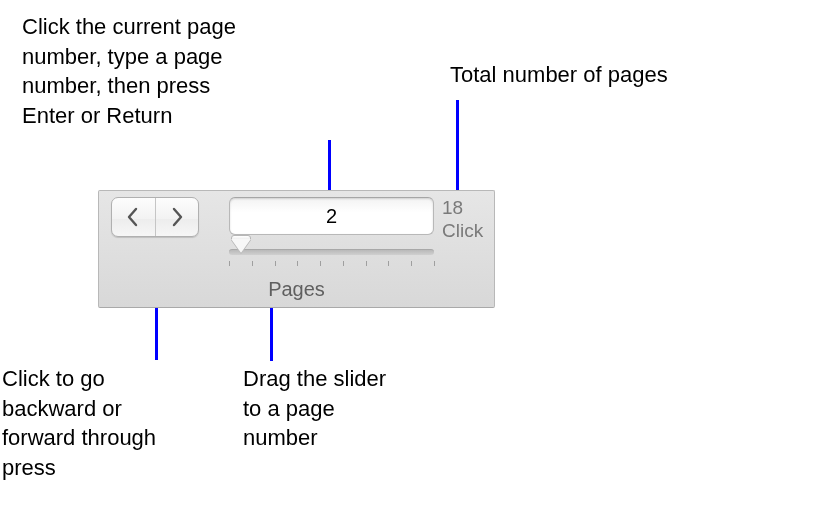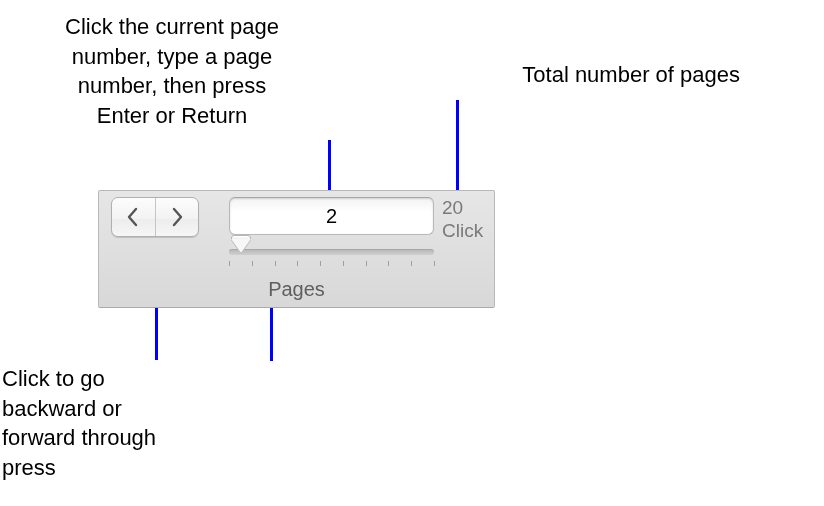--- a/index.html
+++ b/index.html
@@ -16,25 +16,25 @@
   .stage { position: relative; width: 824px; height: 506px; }
 
   
   .callout {
     position: absolute;
     font-size: 22px;
     line-height: 1.35;
     color: #000;
     white-space: pre-line;
   }
-  .callout.center { text-align: center; }
+  .callout.center { }
   .callout.left   { text-align: left; }
   
   #co-page-input { left: 22px;  top: 12px;  width: 300px; }
-  #co-total      { left: 450px; top: 60px;  width: 290px; text-align: right; }
+  #co-total      { left: 450px; top: 60px;  width: 290px; }
   #co-nav        { left: 2px;   top: 364px; width: 210px; }
   #co-slider     { left: 243px; top: 364px; width: 200px; }
 
   
   .leader {
     position: absolute;
     background: #0000ff;
   }
   
   #ld-page-input { left: 328px; top: 140px; width: 3px; height: 60px; }
@@ -185,20 +185,23 @@
 
   <div id="co-page-input" class="callout center">Click the current page
 number, type a page
 number, then press
 Enter or Return</div>
   <div id="co-total" class="callout left">Total number of pages</div>
   <div id="co-nav" class="callout left">Click to go
 backward or
 forward through
 press</div>
+  <div id="co-slider" class="callout left">Drag the slider
+to a page
+number</div>
 
   <div id="ld-page-input" class="leader"></div>
   <div id="ld-total" class="leader"></div>
   <div id="ld-nav-bar" class="leader"></div>
   <div id="ld-nav-stem" class="leader"></div>
   <div id="ld-slider" class="leader"></div>
 
   <div class="panel">
     <div class="panel-inner">
 
@@ -233,20 +236,20 @@
           <span style="left: 159.444px;"></span>
           <span style="left: 182.222px;"></span>
           <span style="left: 205px;"></span>
         </div>
       <div class="slider-thumb" id="slider-thumb" style="left: 142.059px;">
         <div class="cap"></div>
         <div class="tri"></div>
       </div>
 
       <div class="totals">
-        <div class="count">20</div>
+        <div class="count">18</div>
         <div>Click</div>
       </div>
 
       <div class="panel-title">Pages</div>
     </div>
   </div>
 </div>
 
 </body></html>

